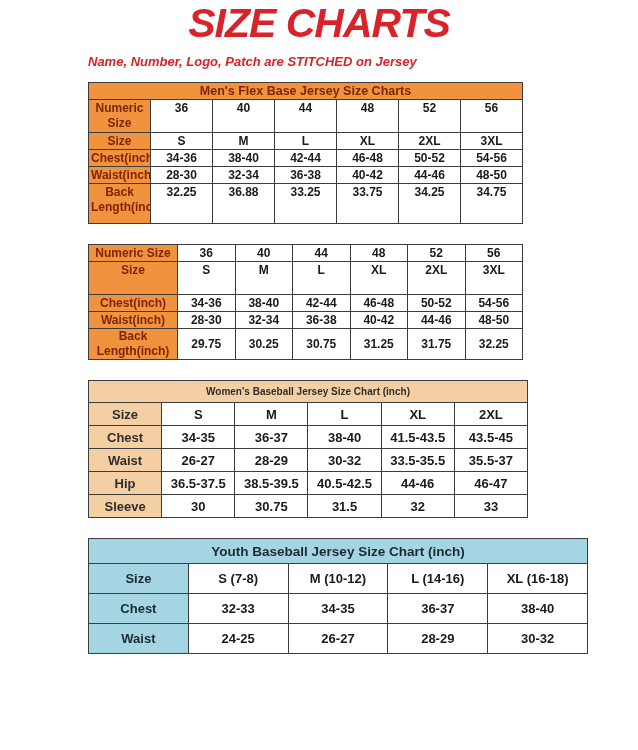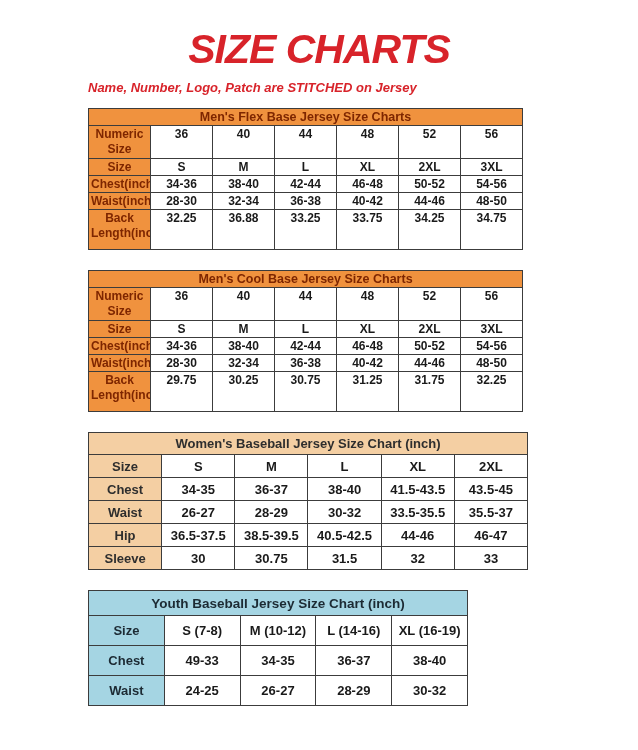--- a/index.html
+++ b/index.html
@@ -4,21 +4,20 @@
 <style>
   html, body { margin: 0; padding: 0; background: #ffffff; }
   .page {
     position: relative;
     width: 638px;
     height: 750px;
     background: #ffffff;
     font-family: "Liberation Sans", sans-serif;
     overflow: hidden;
     box-sizing: border-box;
-    padding-top: 26px;
   }
   h1.main-title {
     margin: 0 0 6px 0;
     text-align: center;
     font-size: 41px;
     font-style: italic;
     font-weight: bold;
     letter-spacing: -1px;
     color: var(--title-red, #d8232a);
   }
@@ -61,25 +60,25 @@
   .theme-orange tr:nth-child(6) td { height: 38px; vertical-align: top; padding-top: 1px; }
 
   
   .theme-peach { width: 440px; margin-bottom: 14px; }
   .theme-peach td { height: 22px; font-size: 13px; }
   .theme-peach .title-cell,
   .theme-peach .label-cell {
     background: var(--peach, #f4cfa3);
     color: #2e2e2e;
   }
-  .theme-peach .title-cell { height: 21px; font-size: 13px; margin-top: 40px; }
+  .theme-peach .title-cell { height: 21px; font-size: 10px; margin-top: 40px; }
   .theme-peach .label-cell { width: 67px; }
 
   
-  .theme-blue { width: 380px; margin-bottom: 0; }
+  .theme-blue { width: 500px; margin-bottom: 0; }
   .theme-blue td { height: 29px; font-size: 13px; }
   .theme-blue .title-cell,
   .theme-blue .label-cell {
     background: var(--blue, #a5d5e3);
     color: #1c2a33;
   }
   .theme-blue .title-cell { height: 24px; font-size: 13.5px; }
   .theme-blue .label-cell { width: 81px; }
 </style>
 </head>
@@ -137,23 +136,20 @@
             <td class="value-cell">33.25</td>
             <td class="value-cell">33.75</td>
             <td class="value-cell">34.25</td>
             <td class="value-cell">34.75</td>
           </tr>
         </tbody>
       </table>
       <table class="size-table theme-orange">
         <tbody>
           <tr>
-            <td colspan="7" class="title-cell">Men's Cool Base Jersey Size Charts</td>
-          </tr>
-          <tr>
             <td class="label-cell">Numeric Size</td>
             <td class="value-cell">36</td>
             <td class="value-cell">40</td>
             <td class="value-cell">44</td>
             <td class="value-cell">48</td>
             <td class="value-cell">52</td>
             <td class="value-cell">56</td>
           </tr>
           <tr>
             <td class="label-cell">Size</td>
@@ -243,25 +239,25 @@
       <table class="size-table theme-blue">
         <tbody>
           <tr>
             <td colspan="5" class="title-cell">Youth Baseball Jersey Size Chart (inch)</td>
           </tr>
           <tr>
             <td class="label-cell">Size</td>
             <td class="value-cell">S (7-8)</td>
             <td class="value-cell">M (10-12)</td>
             <td class="value-cell">L (14-16)</td>
-            <td class="value-cell">XL (16-19)</td>
+            <td class="value-cell">XL (16-18)</td>
           </tr>
           <tr>
             <td class="label-cell">Chest</td>
-            <td class="value-cell">49-33</td>
+            <td class="value-cell">32-33</td>
             <td class="value-cell">34-35</td>
             <td class="value-cell">36-37</td>
             <td class="value-cell">38-40</td>
           </tr>
           <tr>
             <td class="label-cell">Waist</td>
             <td class="value-cell">24-25</td>
             <td class="value-cell">26-27</td>
             <td class="value-cell">28-29</td>
             <td class="value-cell">30-32</td>

